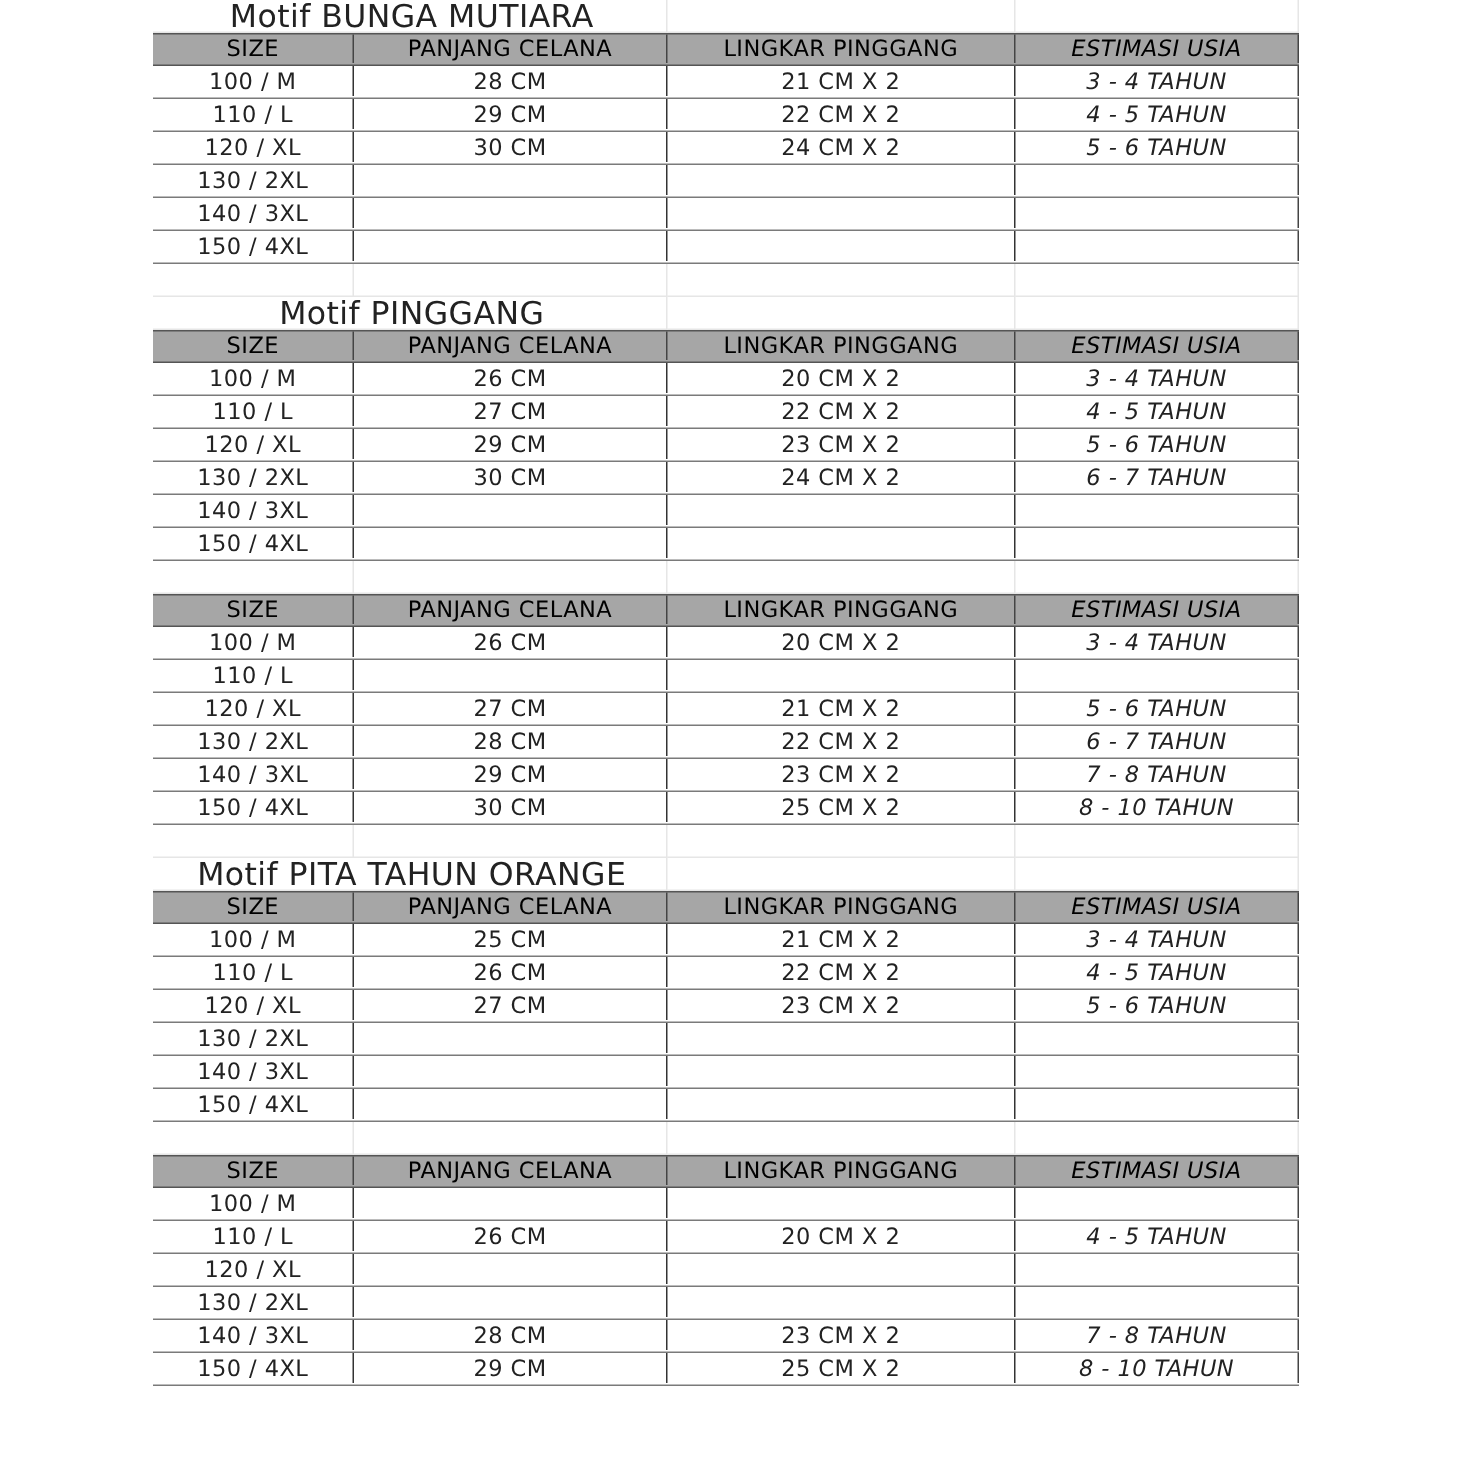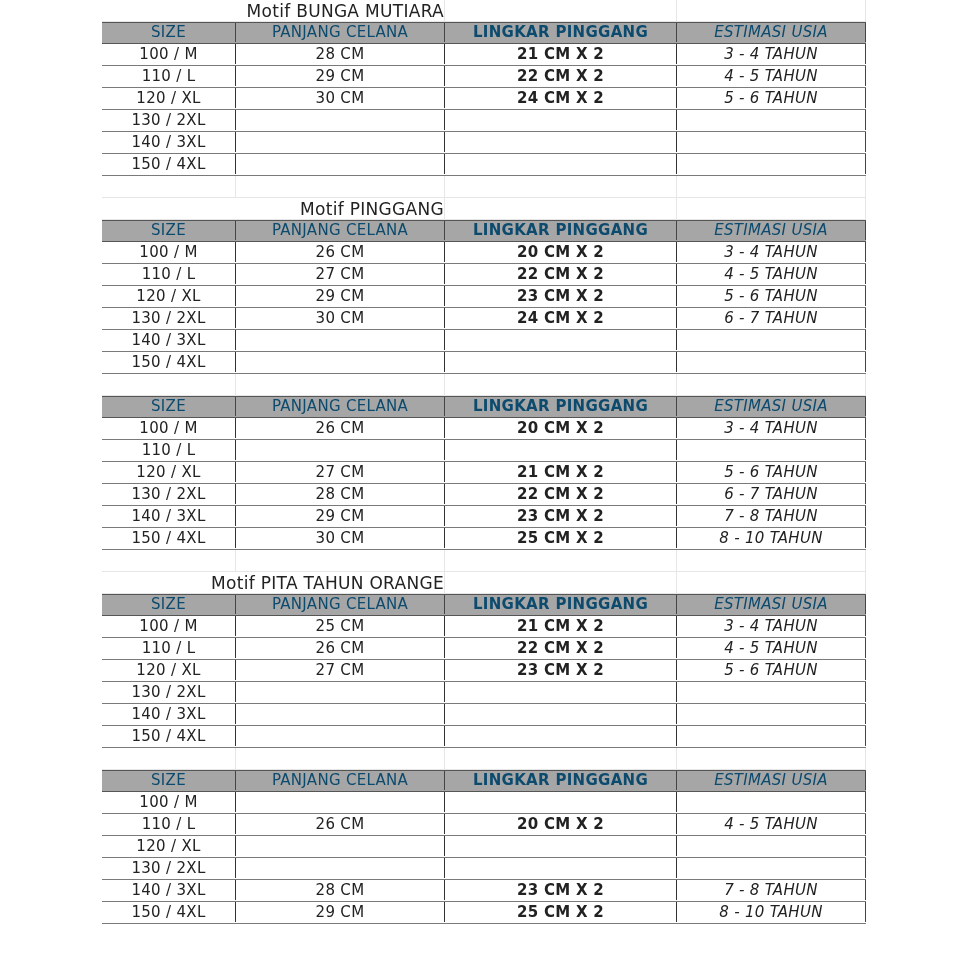--- a/index.html
+++ b/index.html
@@ -5,26 +5,26 @@
   html, body { margin: 0; padding: 0; background: #ffffff; }
   body { width: 972px; height: 972px; overflow: hidden; position: relative;
          font-family: "DejaVu Sans", sans-serif; color: #222; }
   #sheet { position: absolute; left: 102px; top: 0; width: 764px; }
   .section { position: relative; }
   .row { display: flex; height: 22px; box-sizing: border-box; }
   .cell { box-sizing: border-box; height: 22px; line-height: 22px; text-align: center;
           font-size: 15px; letter-spacing: 0.3px; white-space: nowrap; overflow: hidden; }
   .c0 { width: 134px; }
   .c1 { width: 209px; }
-  .c2 { width: 232px; font-weight: bold; }
+  .c2 { width: 232px; }
   .c3 { width: 189px; }
   .title-row .cell { border-right: 1px solid #e6e6e6; border-bottom: 1px solid #e6e6e6; }
-  .title-row .title { text-align: right; padding-left: 3px; font-size: 17px; overflow: visible; width: 343px; border-right: 1px solid #e6e6e6; }
+  .title-row .title { text-align: center; padding-left: 3px; font-size: 21px; overflow: visible; width: 343px; border-right: 1px solid #e6e6e6; }
   .header-row { background: #a6a6a6; border-top: 1.5px solid #555; border-bottom: 1.5px solid #555; }
-  .header-row .cell { height: 19px; line-height: 19px; color: #0c4a6e; border-right: 1px solid #444; }
+  .header-row .cell { height: 19px; line-height: 19px; color: #000000; border-right: 1px solid #444; }
   .header-row .cell.c0 { border-right: 1px solid #444; }
   .data-row { border-bottom: 1.5px solid #7a7a7a; }
   .data-row .cell { height: 20px; line-height: 21px; border-right: 1.5px solid #333; }
   .data-row .cell.c0 { border-right: 1px solid #333; }
   .blank-row .cell { border-right: 1px solid #e6e6e6; border-bottom: 1px solid #e6e6e6; }
   .row .cell:last-child { border-right: 1.5px solid #444; font-style: italic; }
   .title-row .cell:last-child, .blank-row .cell:last-child { border-right: 1px solid #e6e6e6; }
 </style>
 </head>
 <body>

